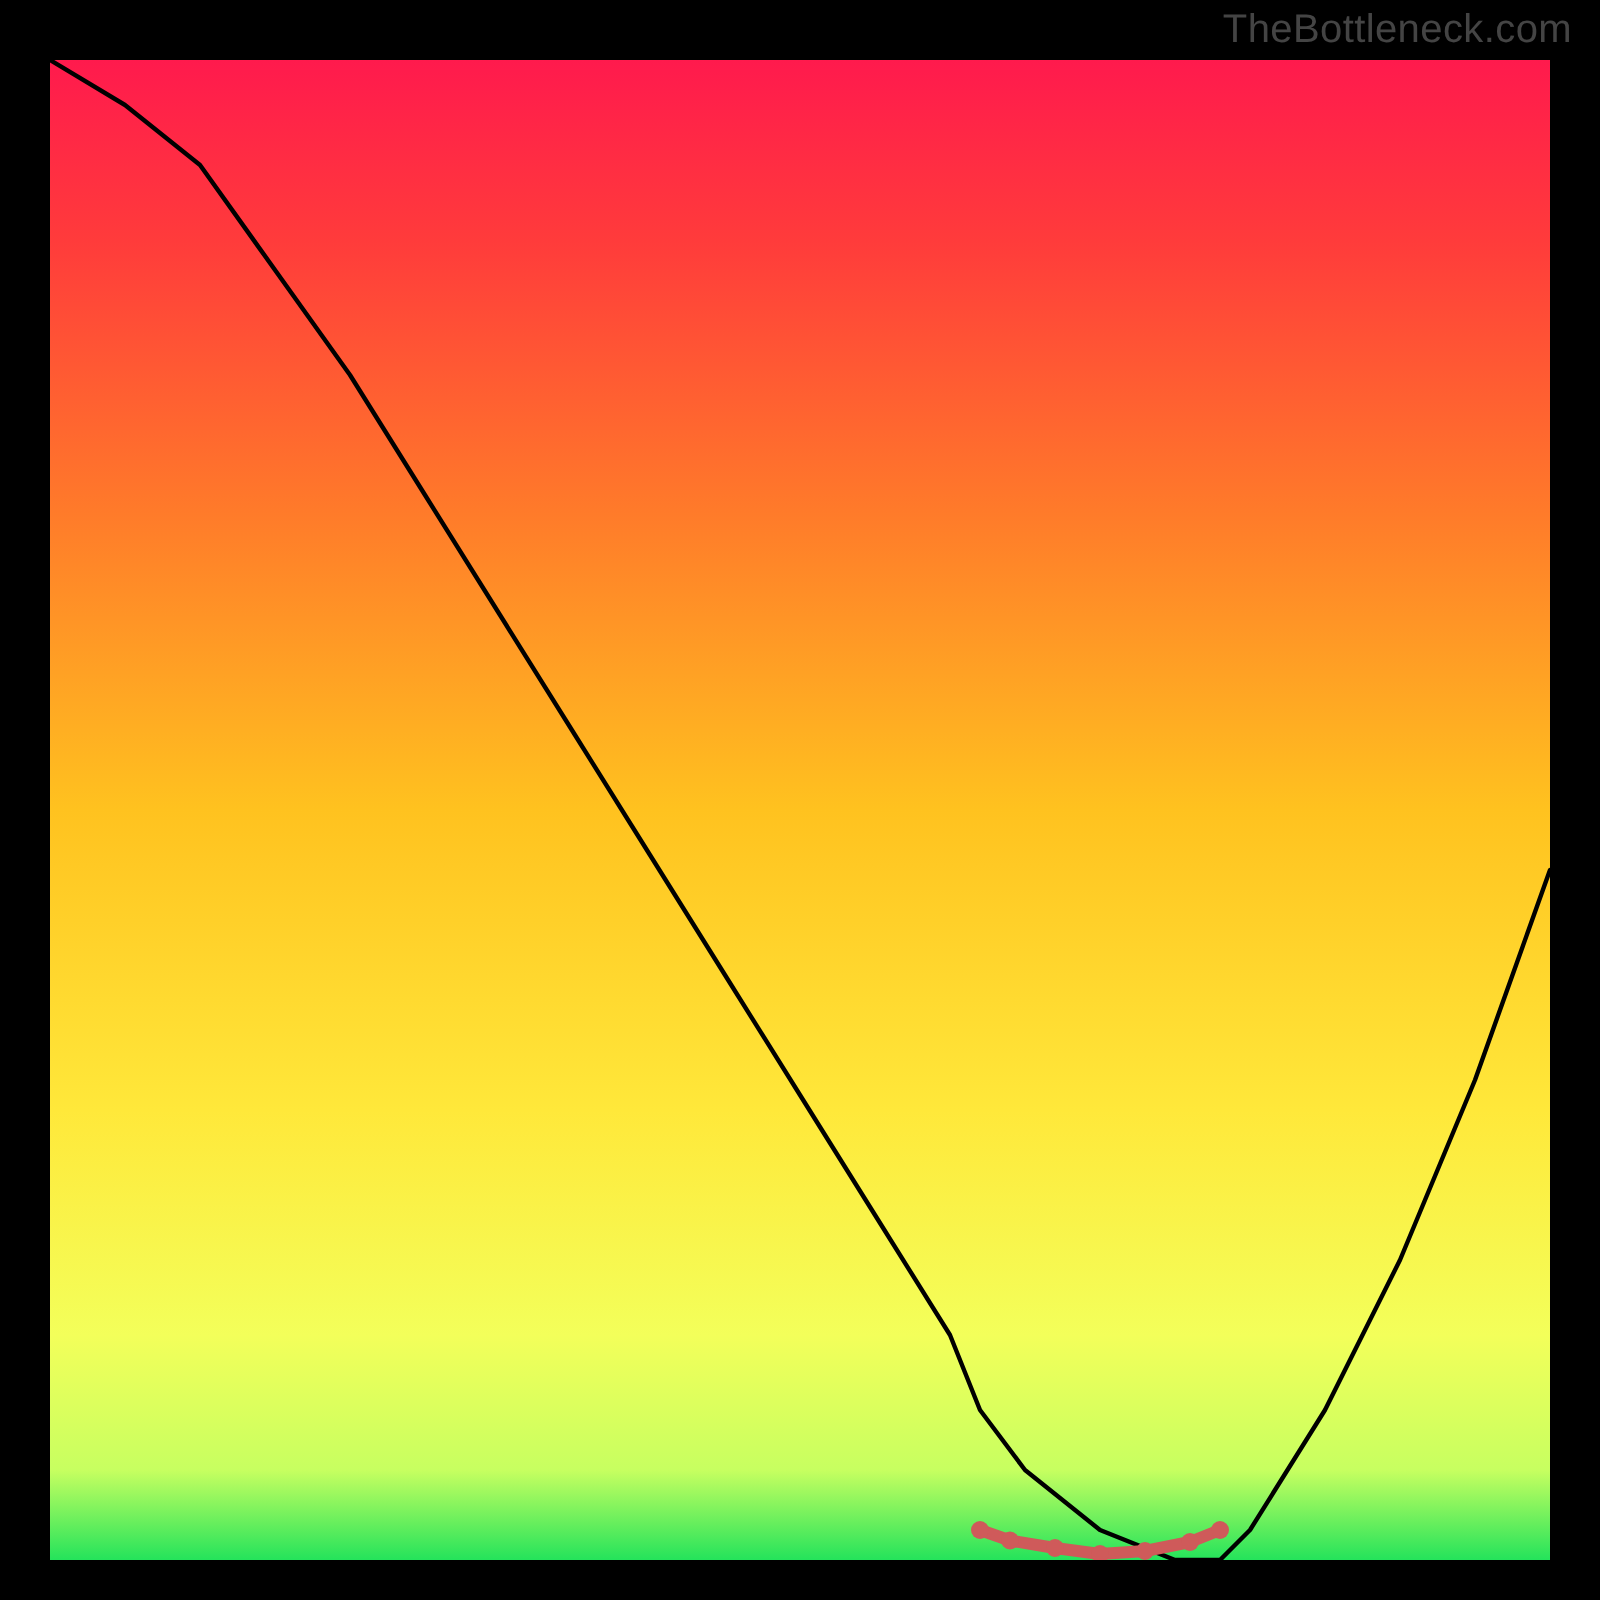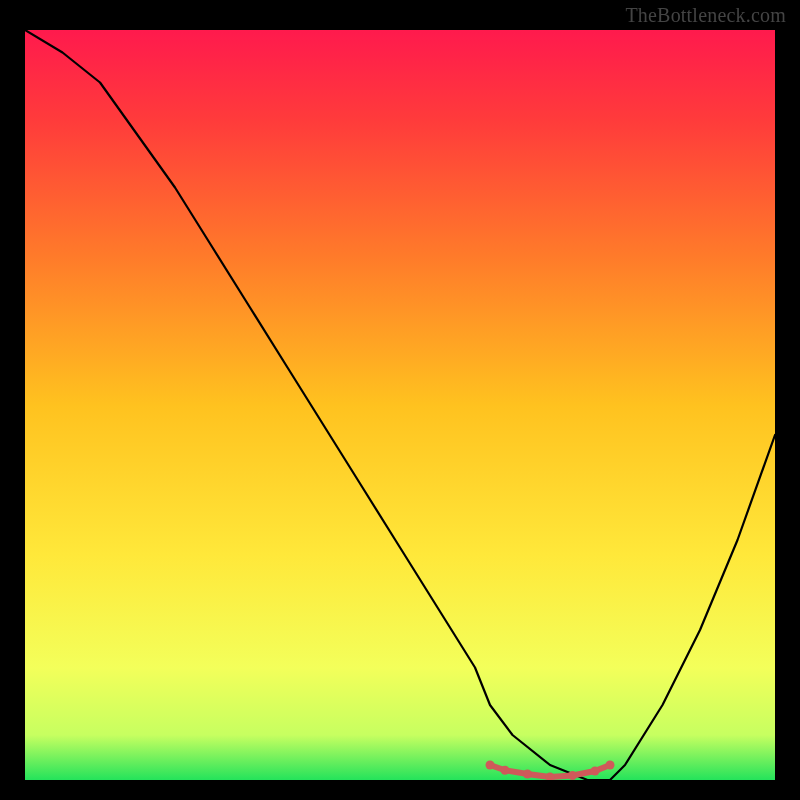--- a/index.html
+++ b/index.html
@@ -19,21 +19,20 @@
   }
   .watermark {
     position: absolute;
     top: 4px;
     right: 14px;
     color: #444444;
     font-size: 20px;
     font-weight: 500;
     letter-spacing: 0.2px;
     user-select: none;
-    font-family: Liberation Serif, serif;
   }
   .plot-area {
     position: absolute;
     left: 25px;
     top: 30px;
     width: 750px;
     height: 750px;
   }
   .plot-area svg {
     display: block;

